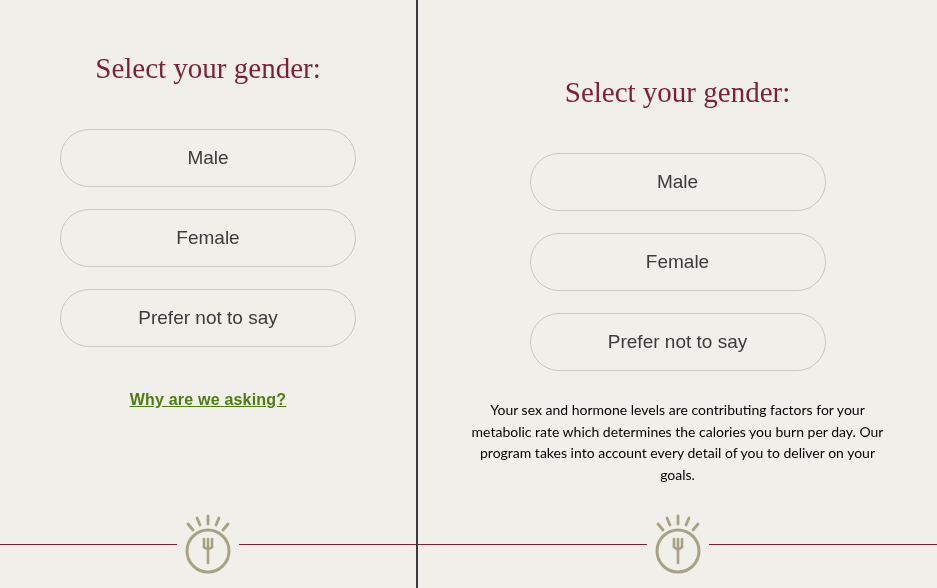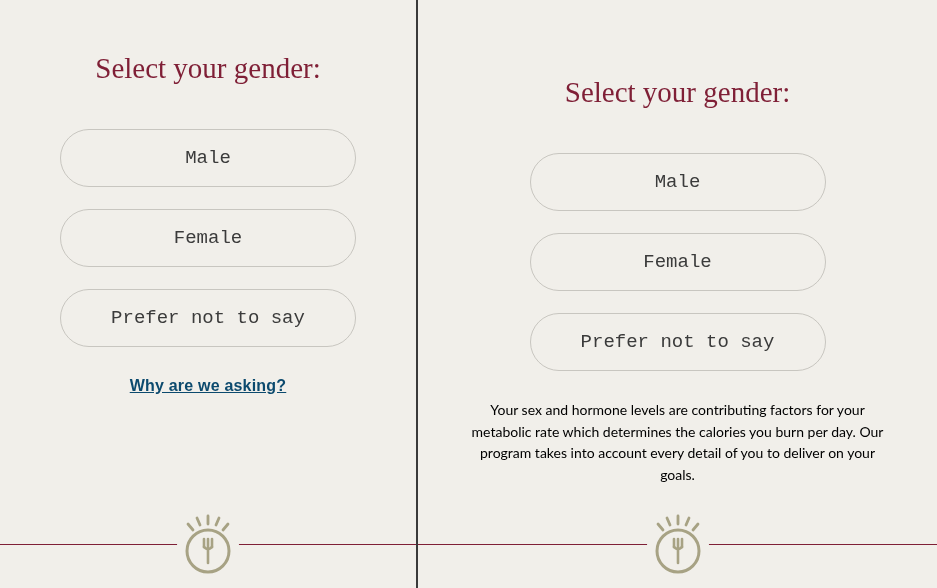--- a/index.html
+++ b/index.html
@@ -31,26 +31,26 @@
     .options { display: flex; flex-direction: column; align-items: center; gap: 22px; }
     .option-btn {
       width: 296px;
       height: 58px;
       border: 1.5px solid #c8c6c0;
       background: #f1efea;
       border-radius: 29px;
       font-size: 19px;
       color: #3b3b3b;
       cursor: pointer;
-      font-family: Liberation Mono, monospace;
+      font-family: Liberation Sans, sans-serif;
     }
     .why-link {
-      margin-top: 30px;
+      margin-top: 44px;
       font-size: 16px;
-      color: #0c4a6e;
+      color: #4d7c0f;
       text-decoration: underline;
       font-weight: 700;
       font-family: Arial, sans-serif;
       letter-spacing: 0.2px;
       cursor: pointer;
       font-stretch: condensed;
     }
     .explain {
       margin-top: 28px;
       font-size: 14px;

